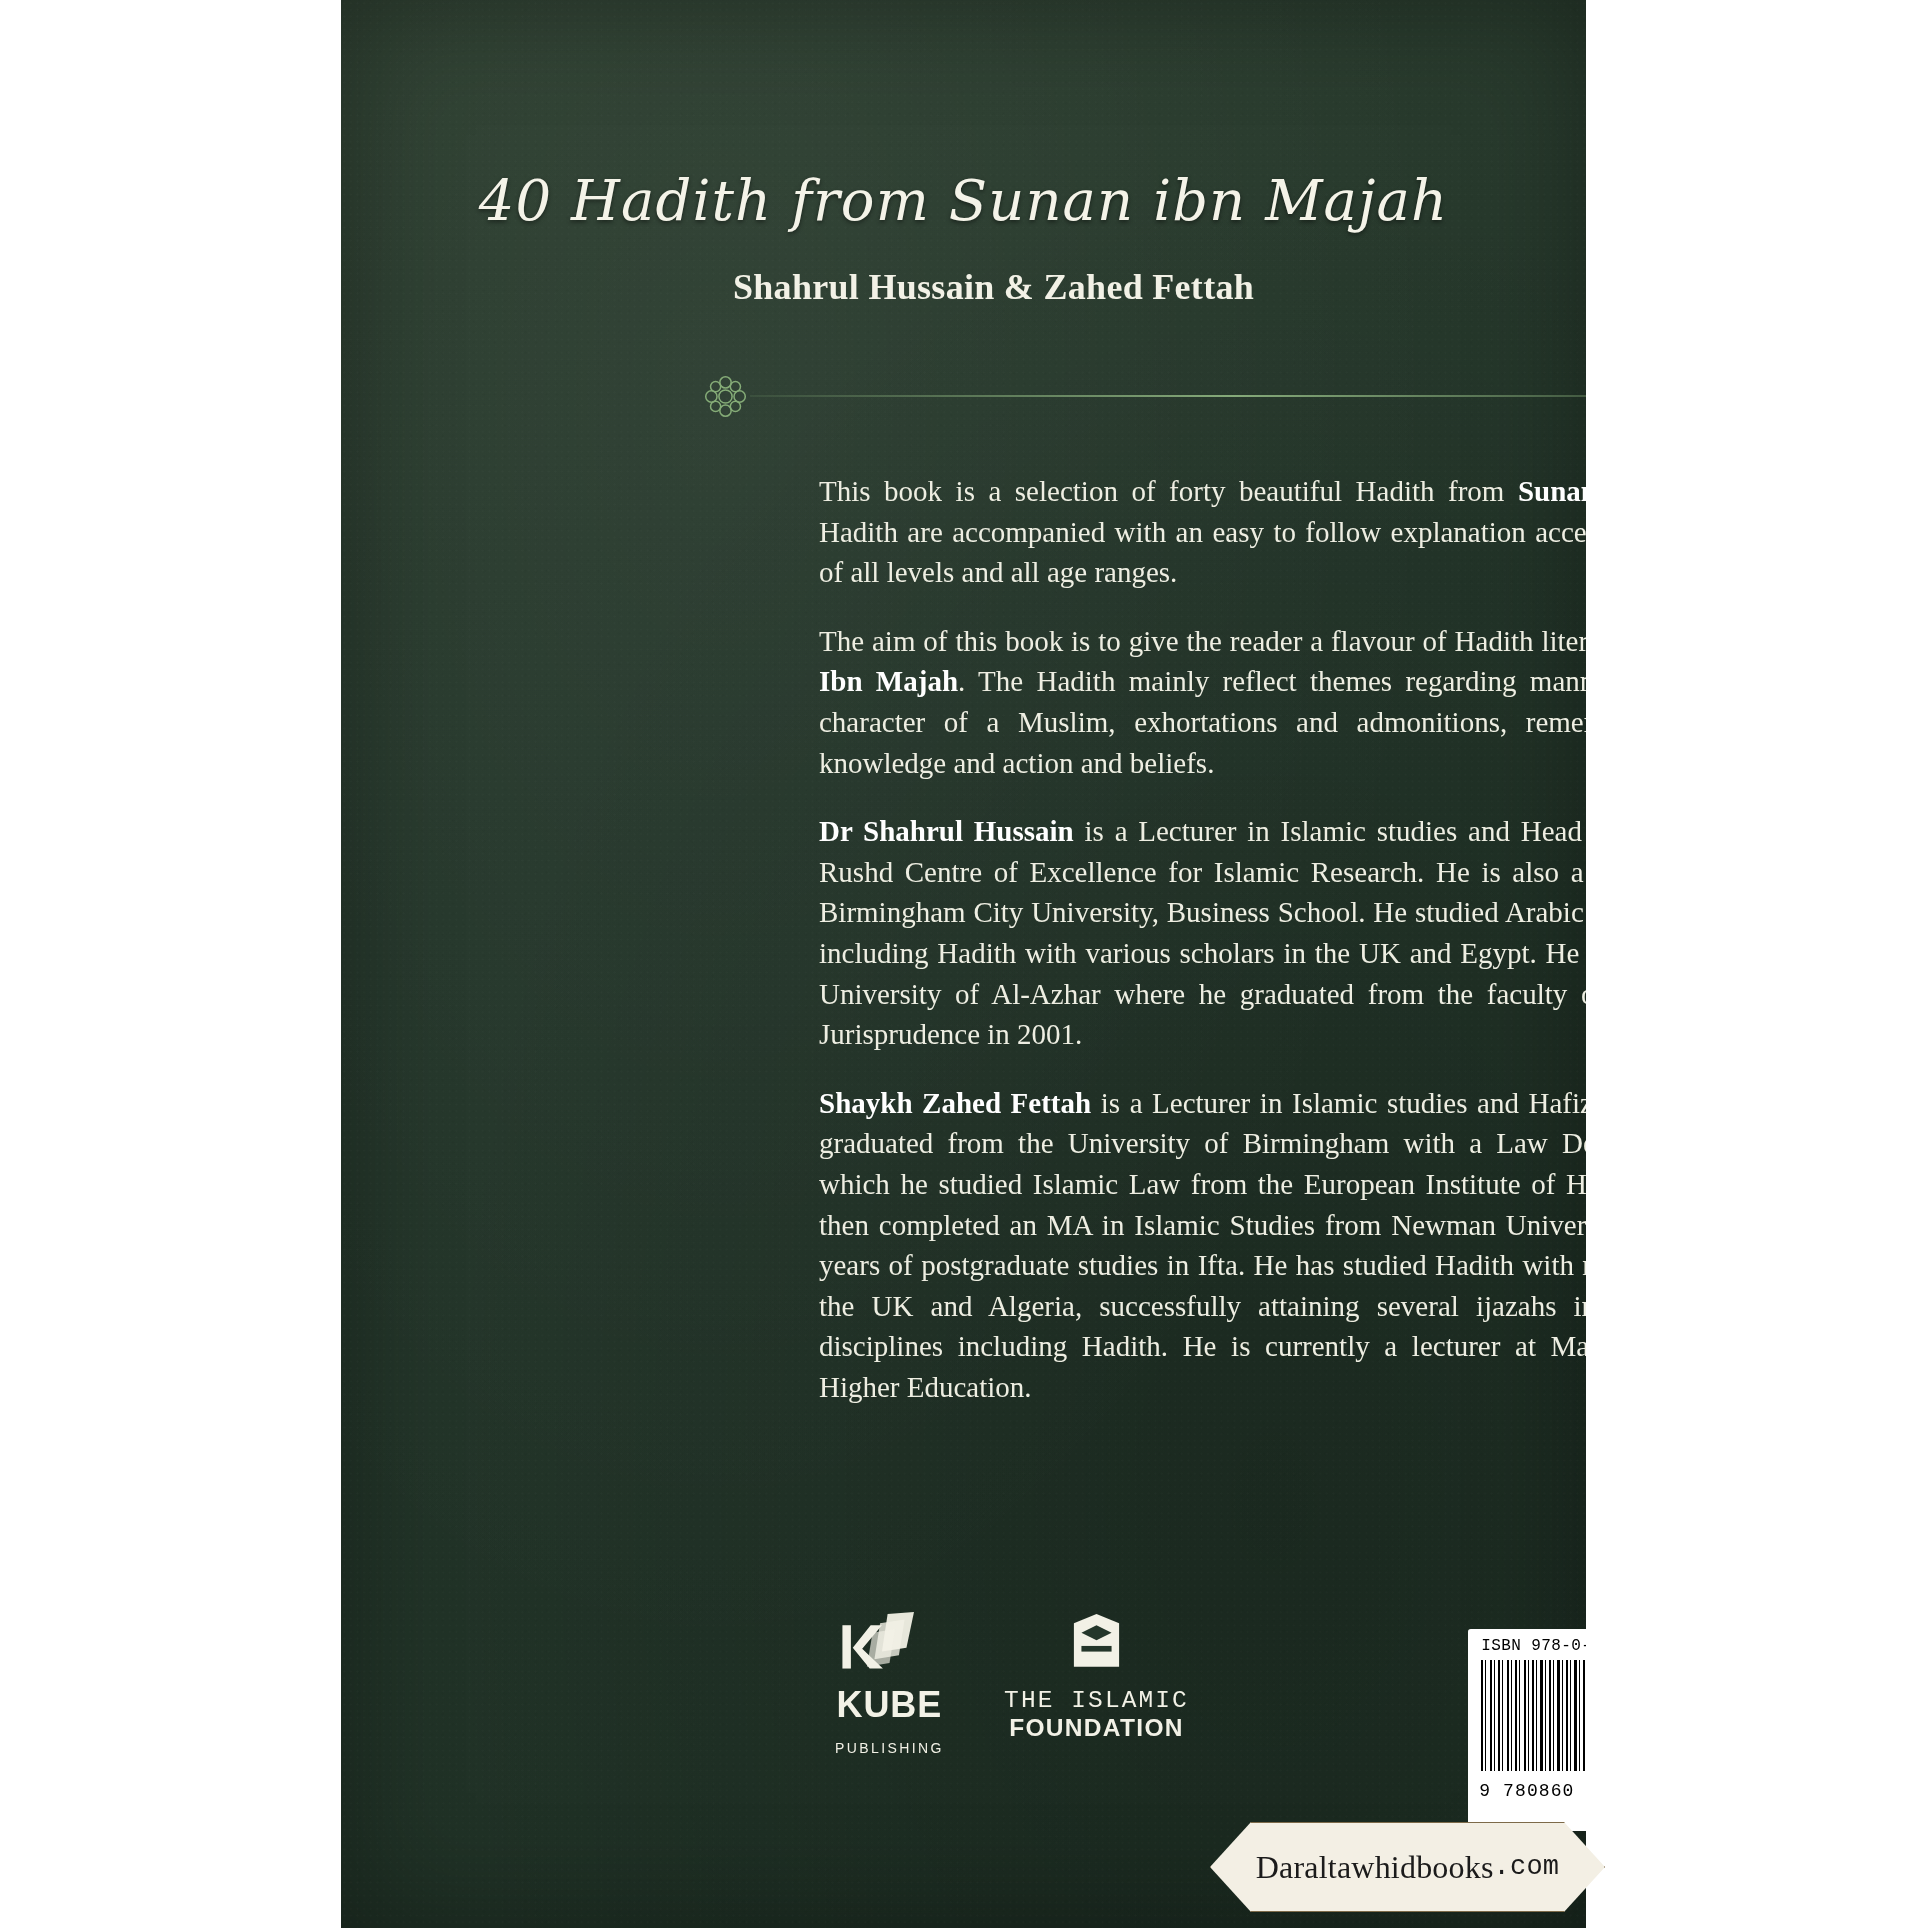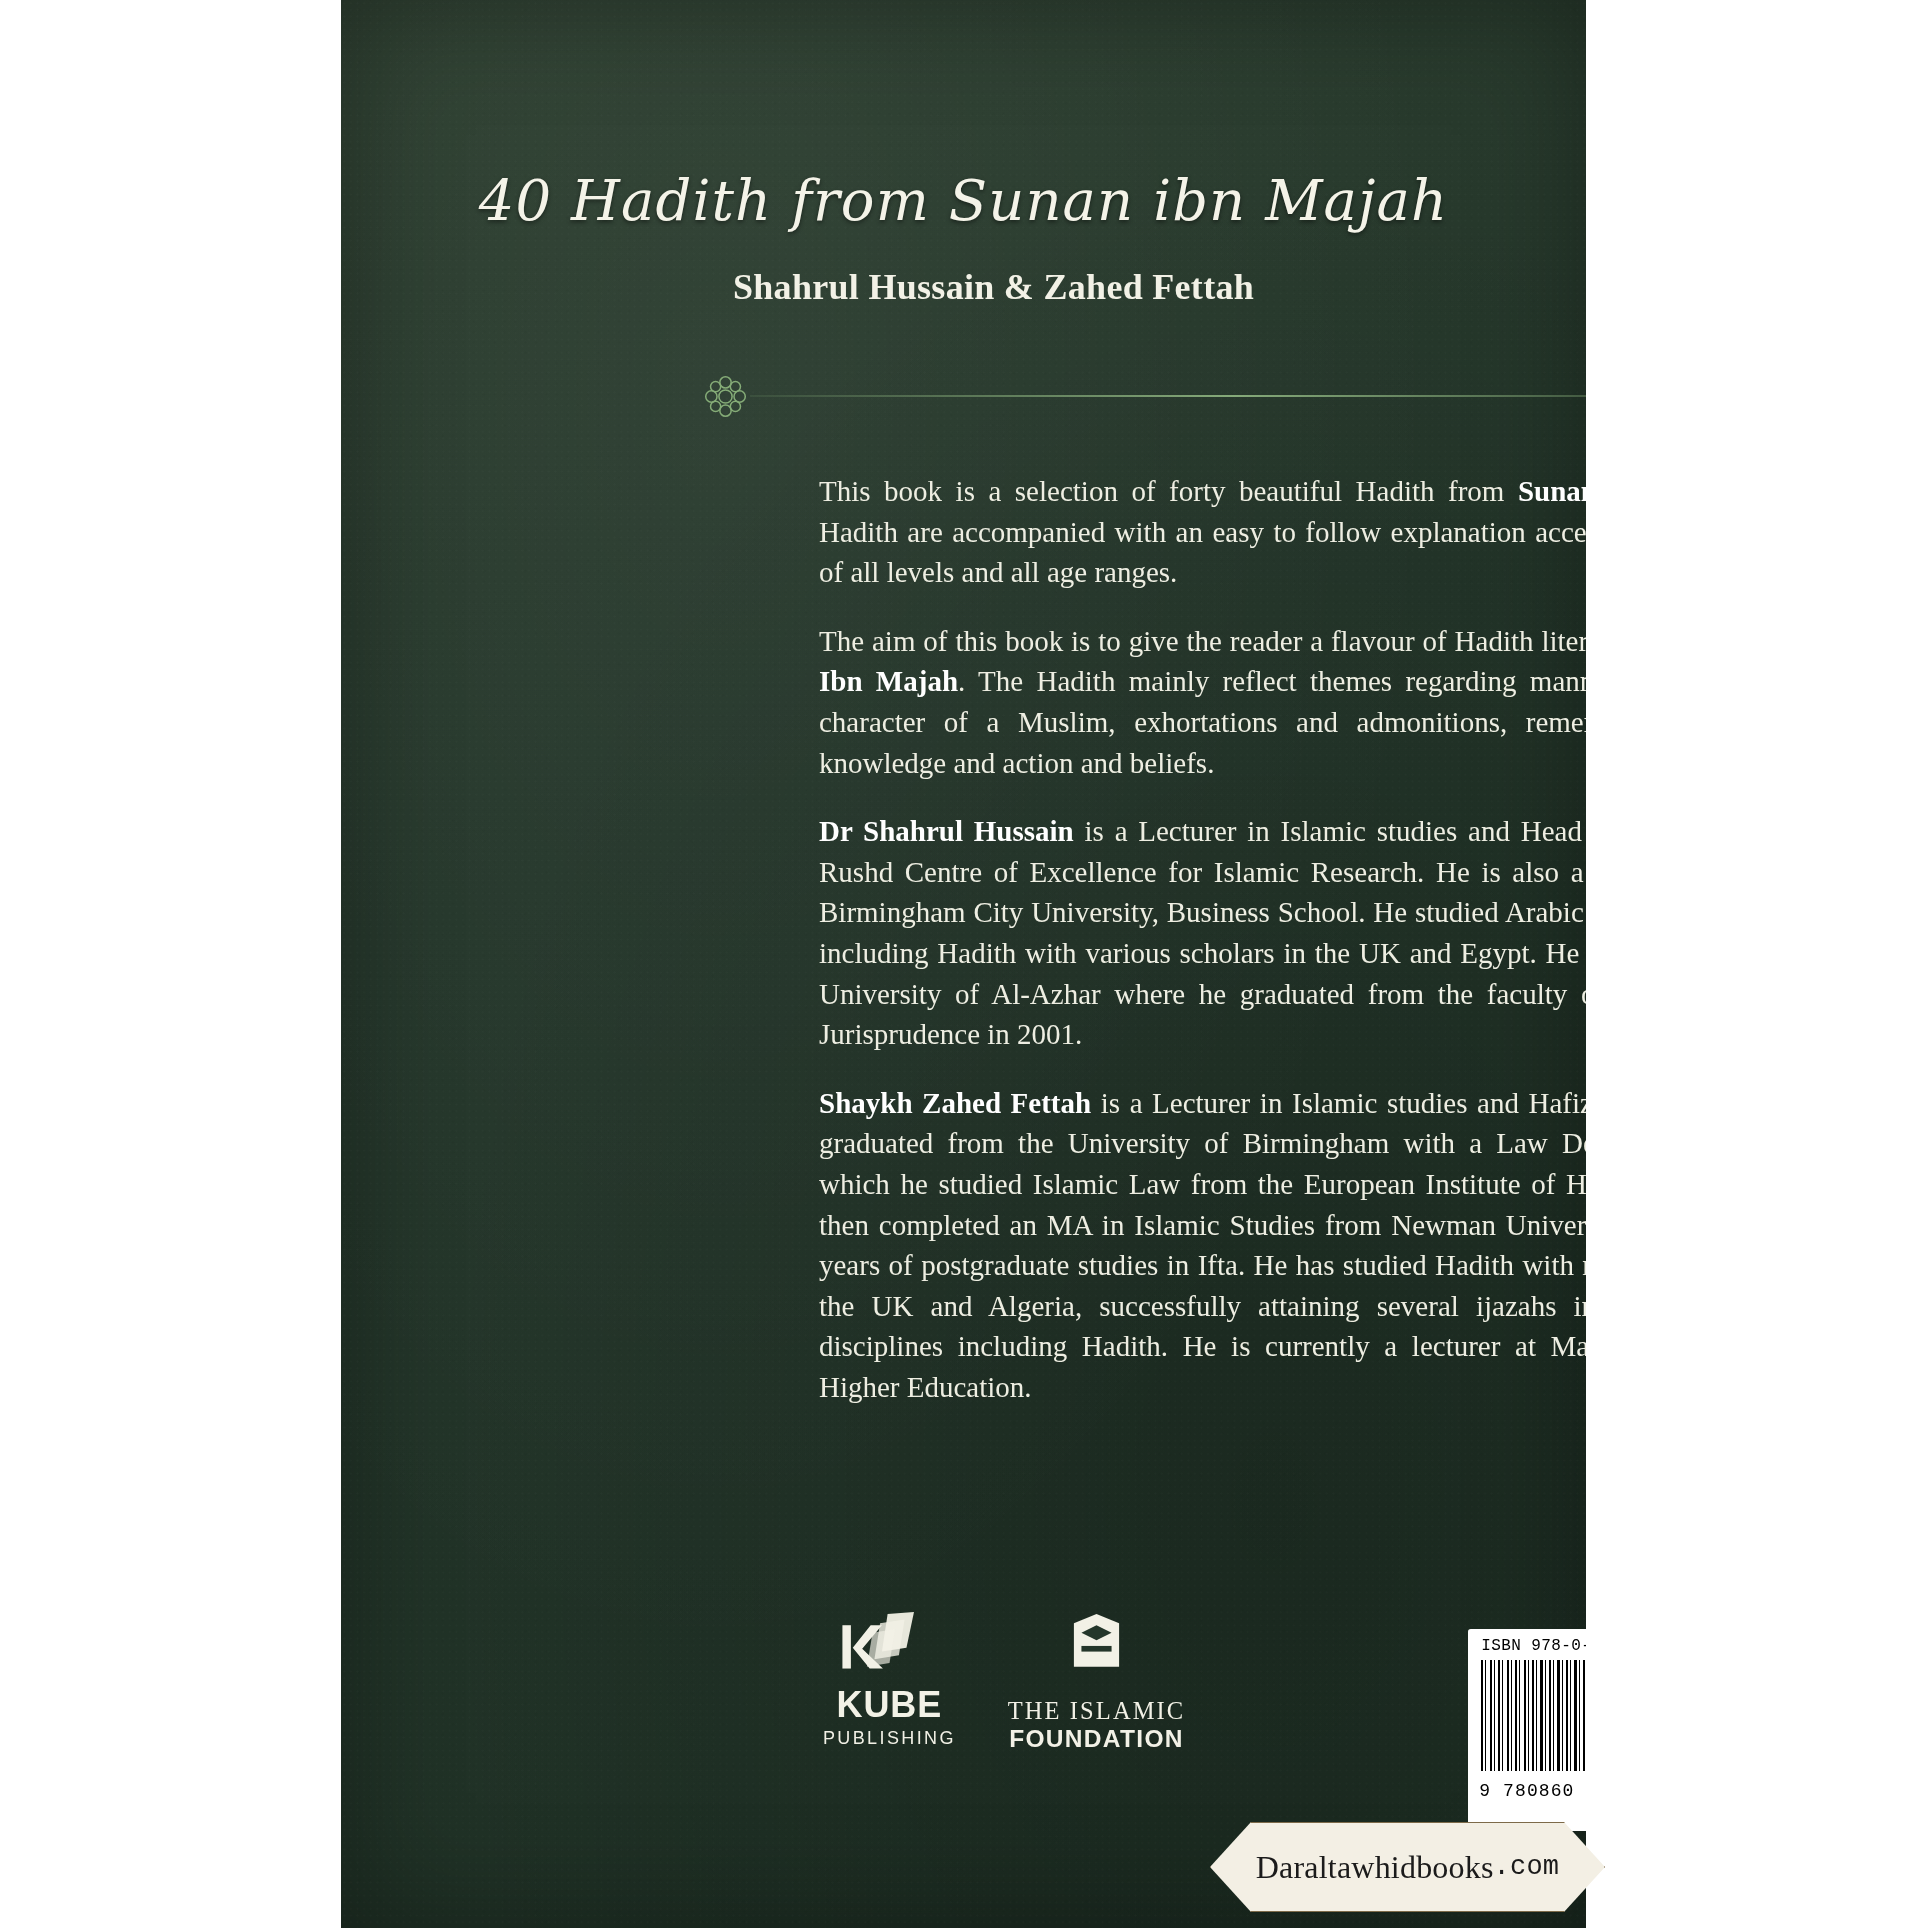--- a/index.html
+++ b/index.html
@@ -142,38 +142,38 @@
   .logo-kube .mark { height: 70px; }
   .logo-kube .name {
     font-family: "Liberation Sans", sans-serif;
     font-weight: bold;
     font-size: 36px;
     letter-spacing: 0.9px;
     margin-top: 3.8px;
   }
   .logo-kube .sub {
     font-family: "Liberation Sans", sans-serif;
-    font-size: 18px;
+    font-size: 14px;
     letter-spacing: 2.4px;
-    margin-top: 2px;
+    margin-top: 14px;
   }
   .logo-if {
     position: absolute;
     left: 188px;
     top: 0;
     width: 217px;
     text-align: center;
     color: #f2f1e6;
   }
   .logo-if .mark { height: 70px; }
   .logo-if .name1 {
-    font-family: Liberation Serif, serif;
+    font-family: Liberation Mono, monospace;
     font-size: 24.5px;
     letter-spacing: 2.1px;
-    margin-top: 17px;
+    margin-top: 7px;
   }
   .logo-if .name2 {
     font-family: "Liberation Sans", sans-serif;
     font-weight: bold;
     font-size: 24.5px;
     letter-spacing: 1.3px;
   }
 
   
   .barcode-box {

